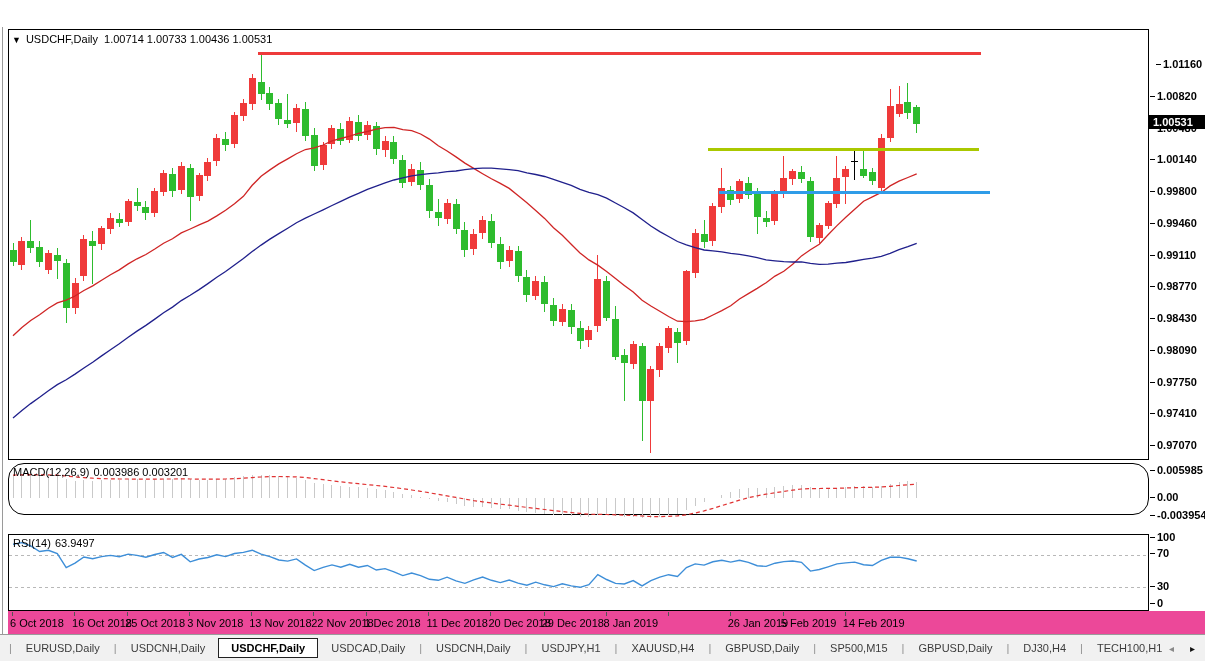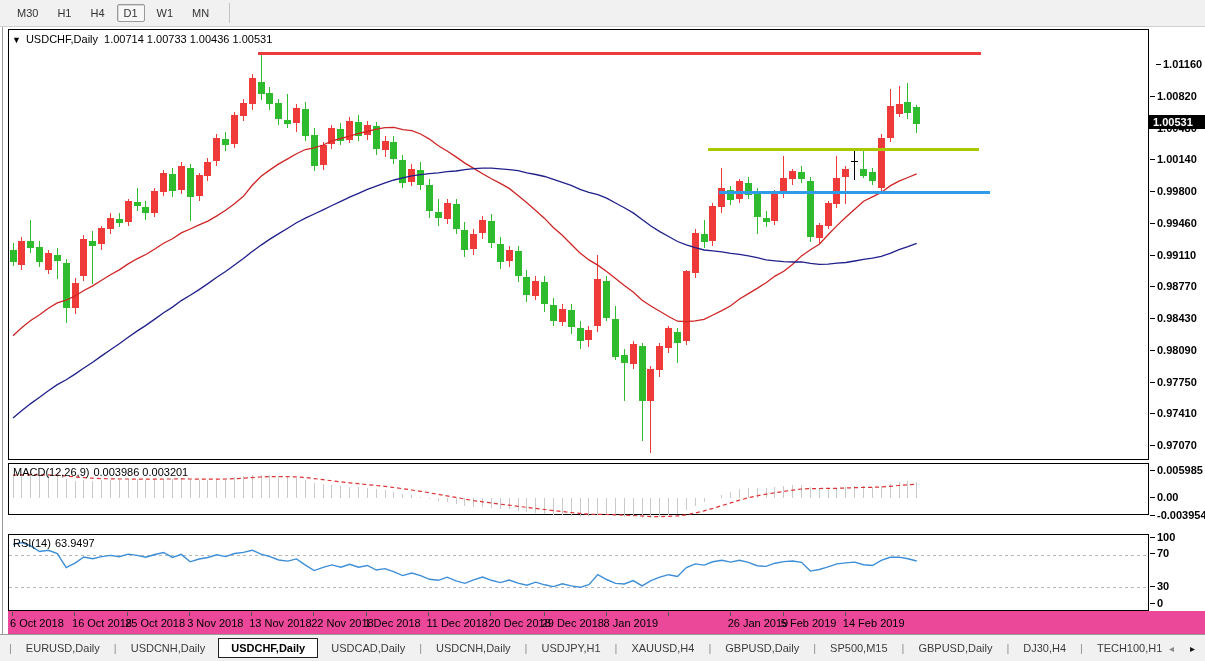--- a/index.html
+++ b/index.html
@@ -8,21 +8,21 @@
   
   #toolbar{position:absolute;left:0;top:0;width:1205px;height:27px;background:#f1f1f1;
            border-bottom:1px solid #cfcfcf;display:flex;align-items:center;padding-left:10px;box-sizing:border-box;}
   .tf-btn{padding:3px 7px;margin-right:5px;color:#333;cursor:default;}
   .tf-btn.active{background:#f7f7f7;border:1px solid #9a9a9a;box-shadow:inset 1px 1px 0 #d6d6d6;border-radius:2px;padding:2px 6px;}
   .tb-sep{width:1px;height:20px;background:#c2c2c2;margin-left:8px;}
   #left-frame{position:absolute;left:2px;top:27px;width:1px;height:607px;background:#9a9a9a;}
   
   .pane{position:absolute;background:#fff;border:1px solid #000;box-sizing:border-box;}
   #price-pane{left:8px;top:29px;width:1141px;height:431px;}
-  #macd-pane{left:8px;top:463px;width:1141px;height:52px;}
+  #macd-pane{left:8px;top:463px;width:1141px;height:52px;border-radius:16px;}
   #rsi-pane{left:8px;top:534px;width:1141px;height:77px;}
   .pane svg{position:absolute;left:0;top:0;}
   .pane-label{position:absolute;left:4px;top:2px;z-index:5;white-space:nowrap;}
   .pane-label .val{margin-left:4px;}
   #chart-title{position:absolute;left:12px;top:33px;z-index:5;white-space:nowrap;}
   #chart-title .tri{font-size:9px;margin-right:5px;}
   #chart-title .ohlc{margin-left:6px;text-align:center;}
   
   .axis-label{position:absolute;left:1157px;height:12px;line-height:12px;font-weight:700;white-space:nowrap;}
   .axis-label::before{content:"";position:absolute;left:-7px;top:6px;width:5px;height:1px;background:#000;}
@@ -39,29 +39,20 @@
   .tab.active{background:#fff;border:1px solid #222;font-weight:700;color:#000;padding:3px 12px;}
   .tab-sep{color:#909090;margin:0 1px;}
   #tab-scroll{position:absolute;right:10px;top:0;height:27px;display:flex;align-items:center;gap:16px;font-size:10px;}
   #tab-scroll .left{color:#8a8a8a;} #tab-scroll .right{color:#111;}
 </style>
 </head>
 <body>
 
 <div id="app">
 
-  <div id="toolbar">
-      <span class="tf-btn">M30</span>
-      <span class="tf-btn">H1</span>
-      <span class="tf-btn">H4</span>
-      <span class="tf-btn active">D1</span>
-      <span class="tf-btn">W1</span>
-      <span class="tf-btn">MN</span>
-      <div class="tb-sep"></div>
-    </div>
   <div id="left-frame"></div>
 
   <div id="chart-title">
     <span class="tri">▼</span><span>USDCHF,Daily</span><span class="ohlc">1.00714 1.00733 1.00436 1.00531</span>
   </div>
 
   <div id="price-pane" class="pane">
       <svg width="1139" height="429">
         <line x1="4" y1="213.35580000000004" x2="4" y2="235.7670000000007" stroke="#2ebc2e" stroke-width="1" shape-rendering="crispEdges"></line>
         <rect x="0.5" y="219.89240000000038" width="7" height="12.139399999999682" fill="#2ebc2e" shape-rendering="crispEdges"></rect>

